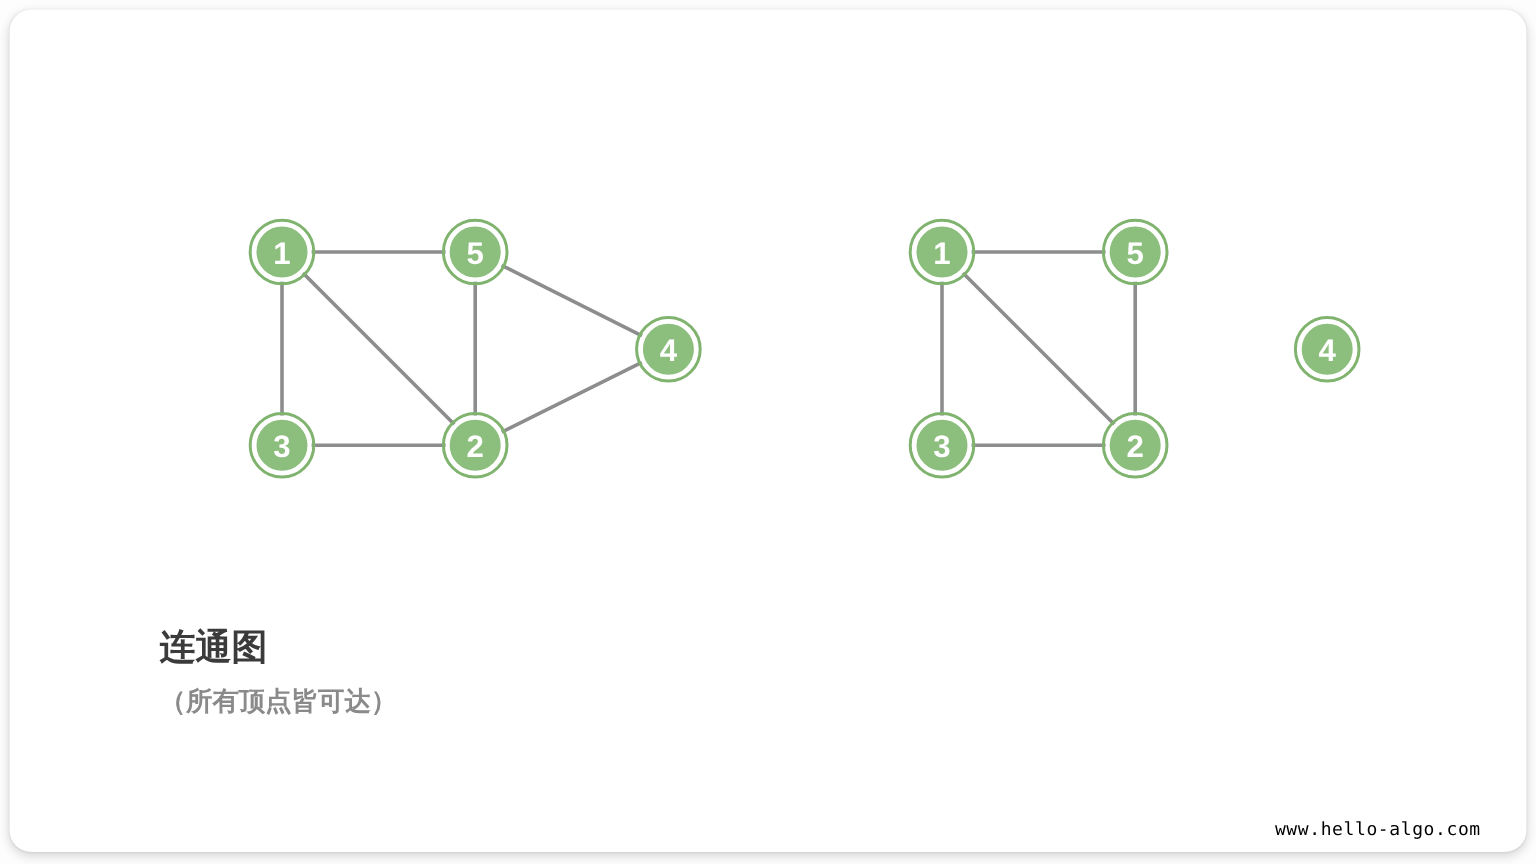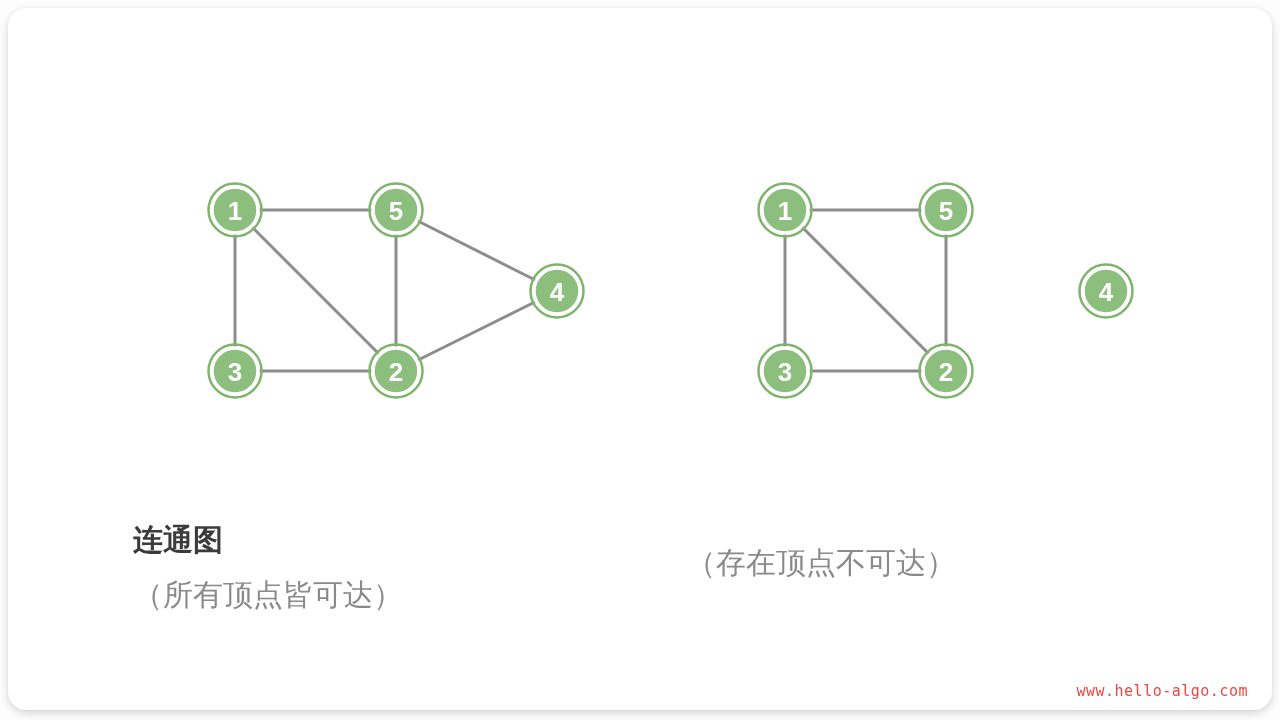--- a/index.html
+++ b/index.html
@@ -35,33 +35,33 @@
   }
   .caption-left  { left: 125px; top: 516px; }
   .caption-right { left: 678px; top: 516px; }
   .cap-title {
     font-size: 30px;
     font-weight: 700;
     color: #3b3b3b;
     line-height: 32px;
   }
   .cap-sub {
-    margin-top: 26px;
-    font-size: 30px;
-    font-weight: 400;
+    margin-top: 16px;
+    font-size: 22px;
+    font-weight: 700;
     color: #8a8a8a;
     line-height: 26px;
   }
   .watermark {
     position: absolute;
-    right: 24px;
+    right: 38px;
     top: 674px;
     font-family: "DejaVu Sans Mono", "Liberation Mono", monospace;
     font-size: 15px;
-    color: #ef4444;
+    color: #000000;
     letter-spacing: 0.5px;
   }
 </style>
 </head>
 <body>
 
 <div class="card">
 
   <svg class="graphs" id="graphs-svg" viewBox="0 0 1280 720">
       <g>
@@ -131,17 +131,16 @@
         </g>
       </g>
     </svg>
 
   <div class="caption caption-left">
     <div class="cap-title">连通图</div>
     <div class="cap-sub">（所有顶点皆可达）</div>
   </div>
 
   <div class="caption caption-right">
-    <div class="cap-sub">（存在顶点不可达）</div>
   </div>
 
   <div class="watermark">www.hello-algo.com</div>
 </div>
 
 </body></html>

